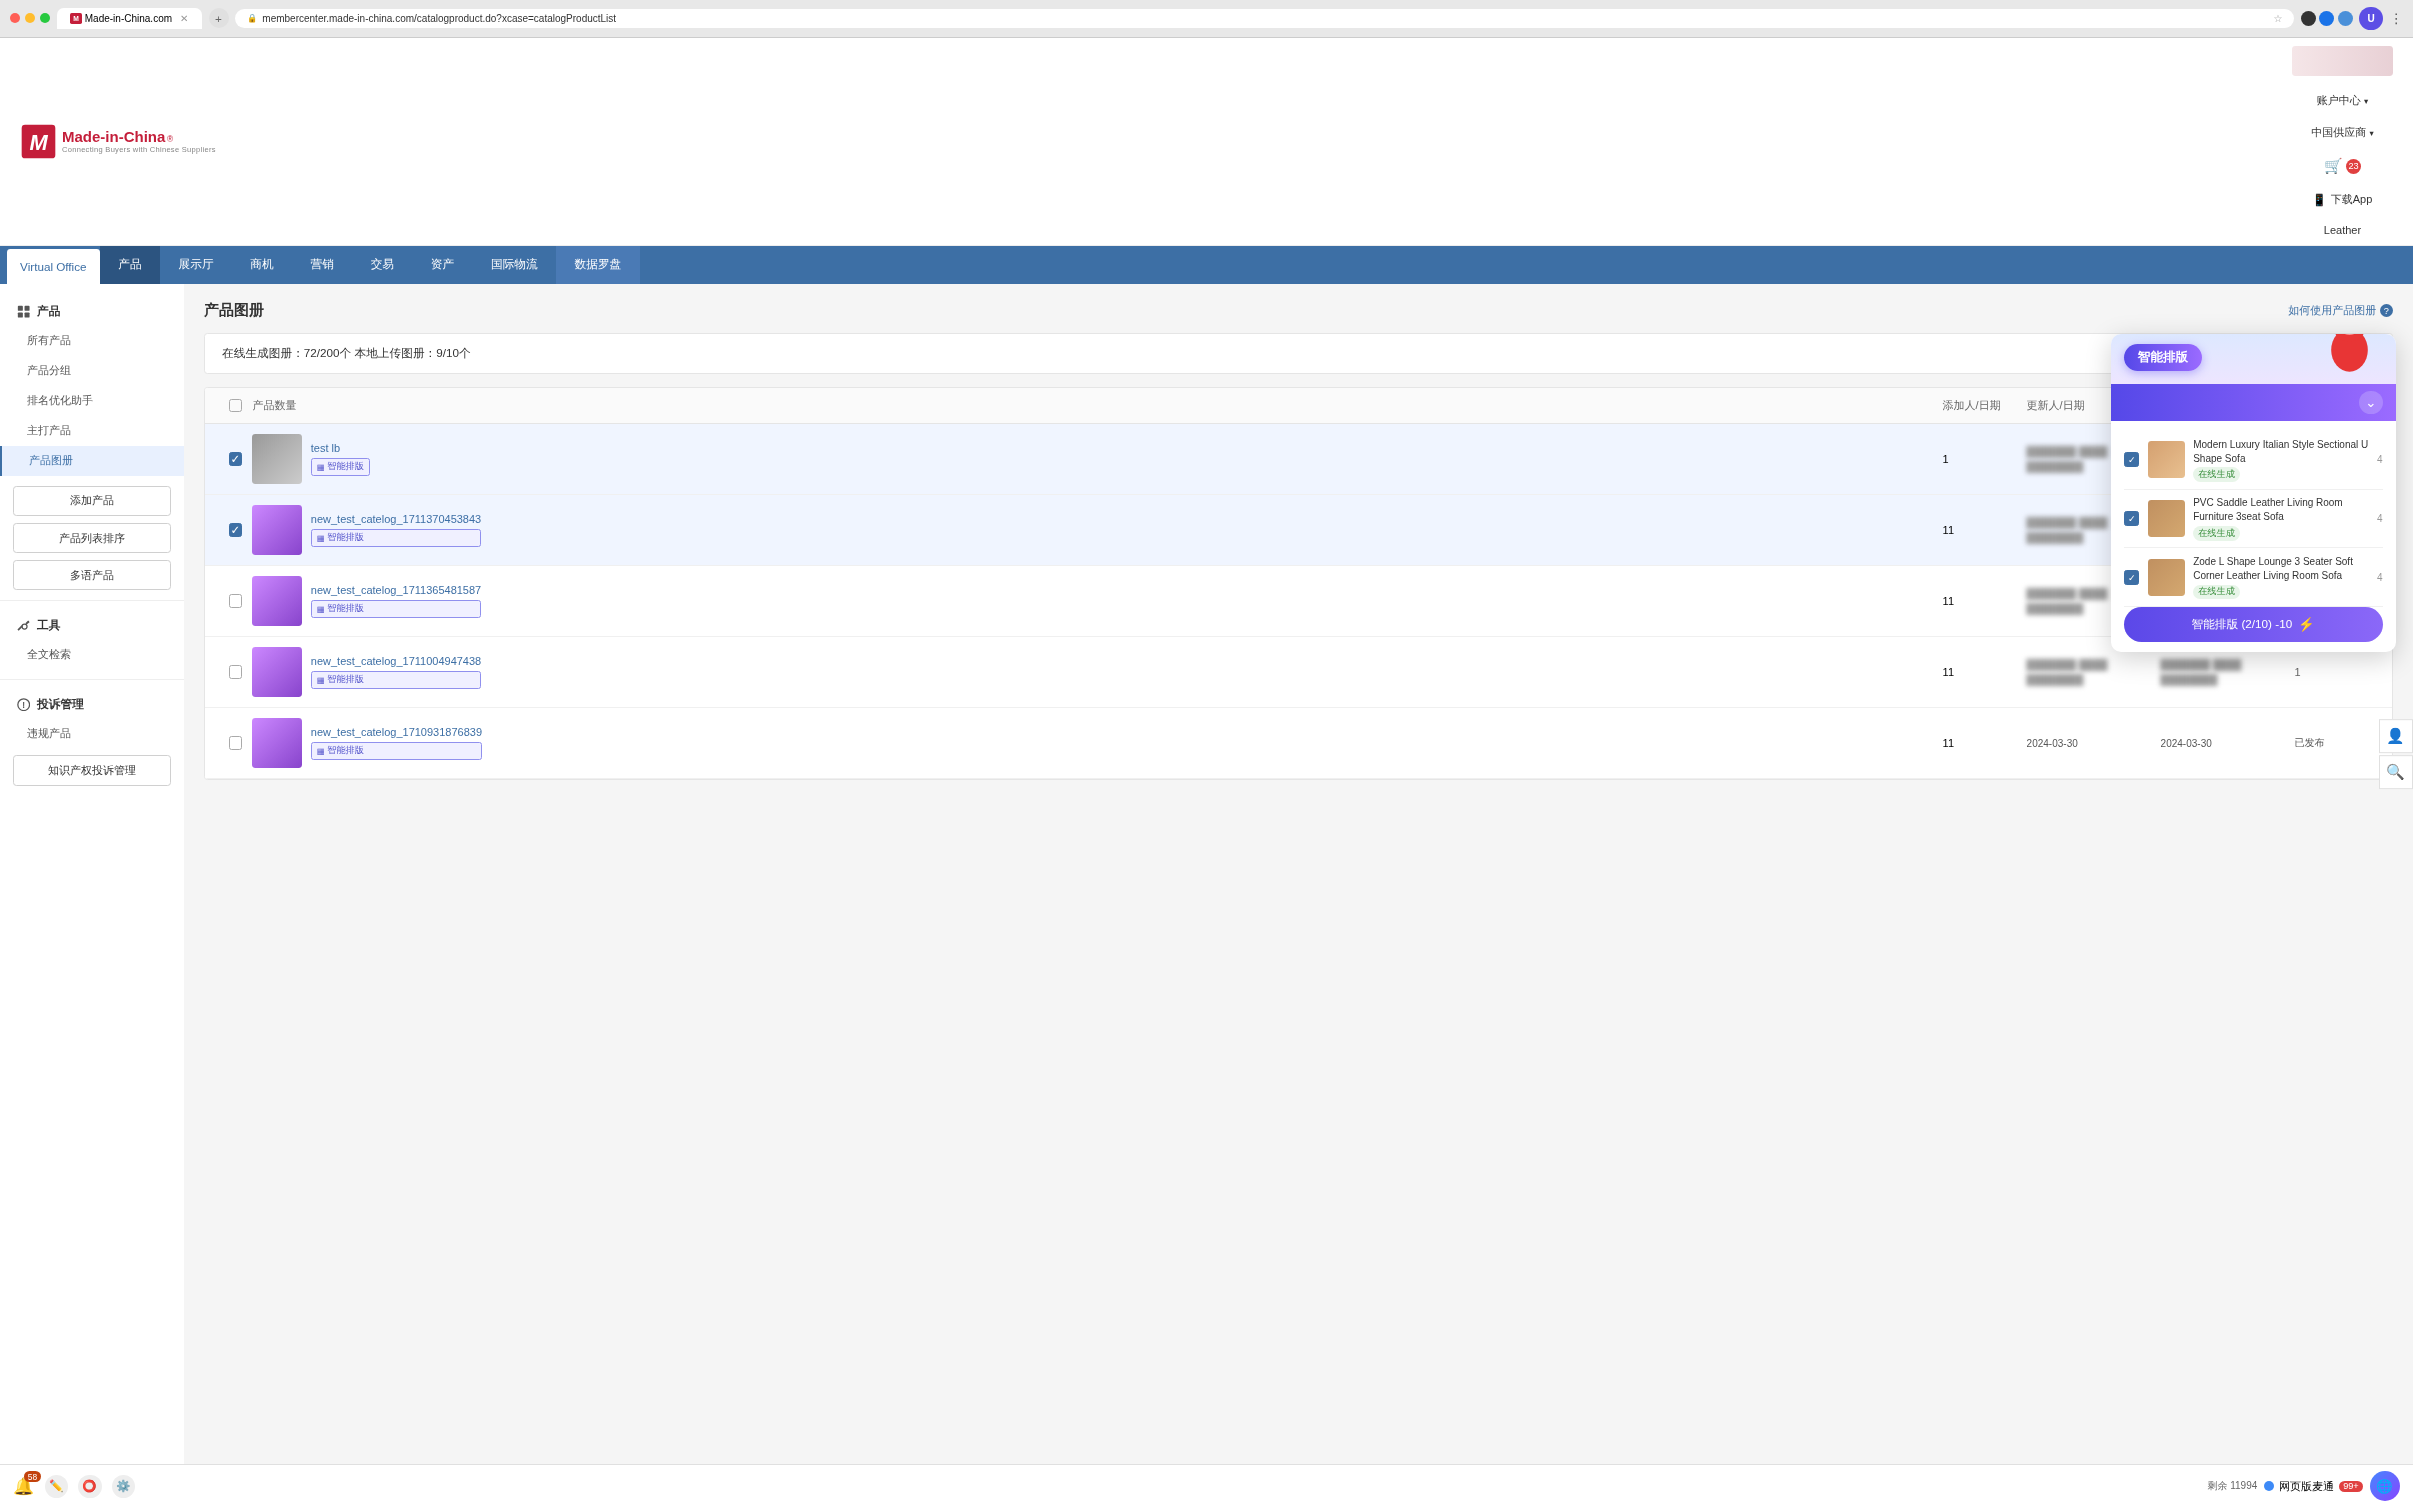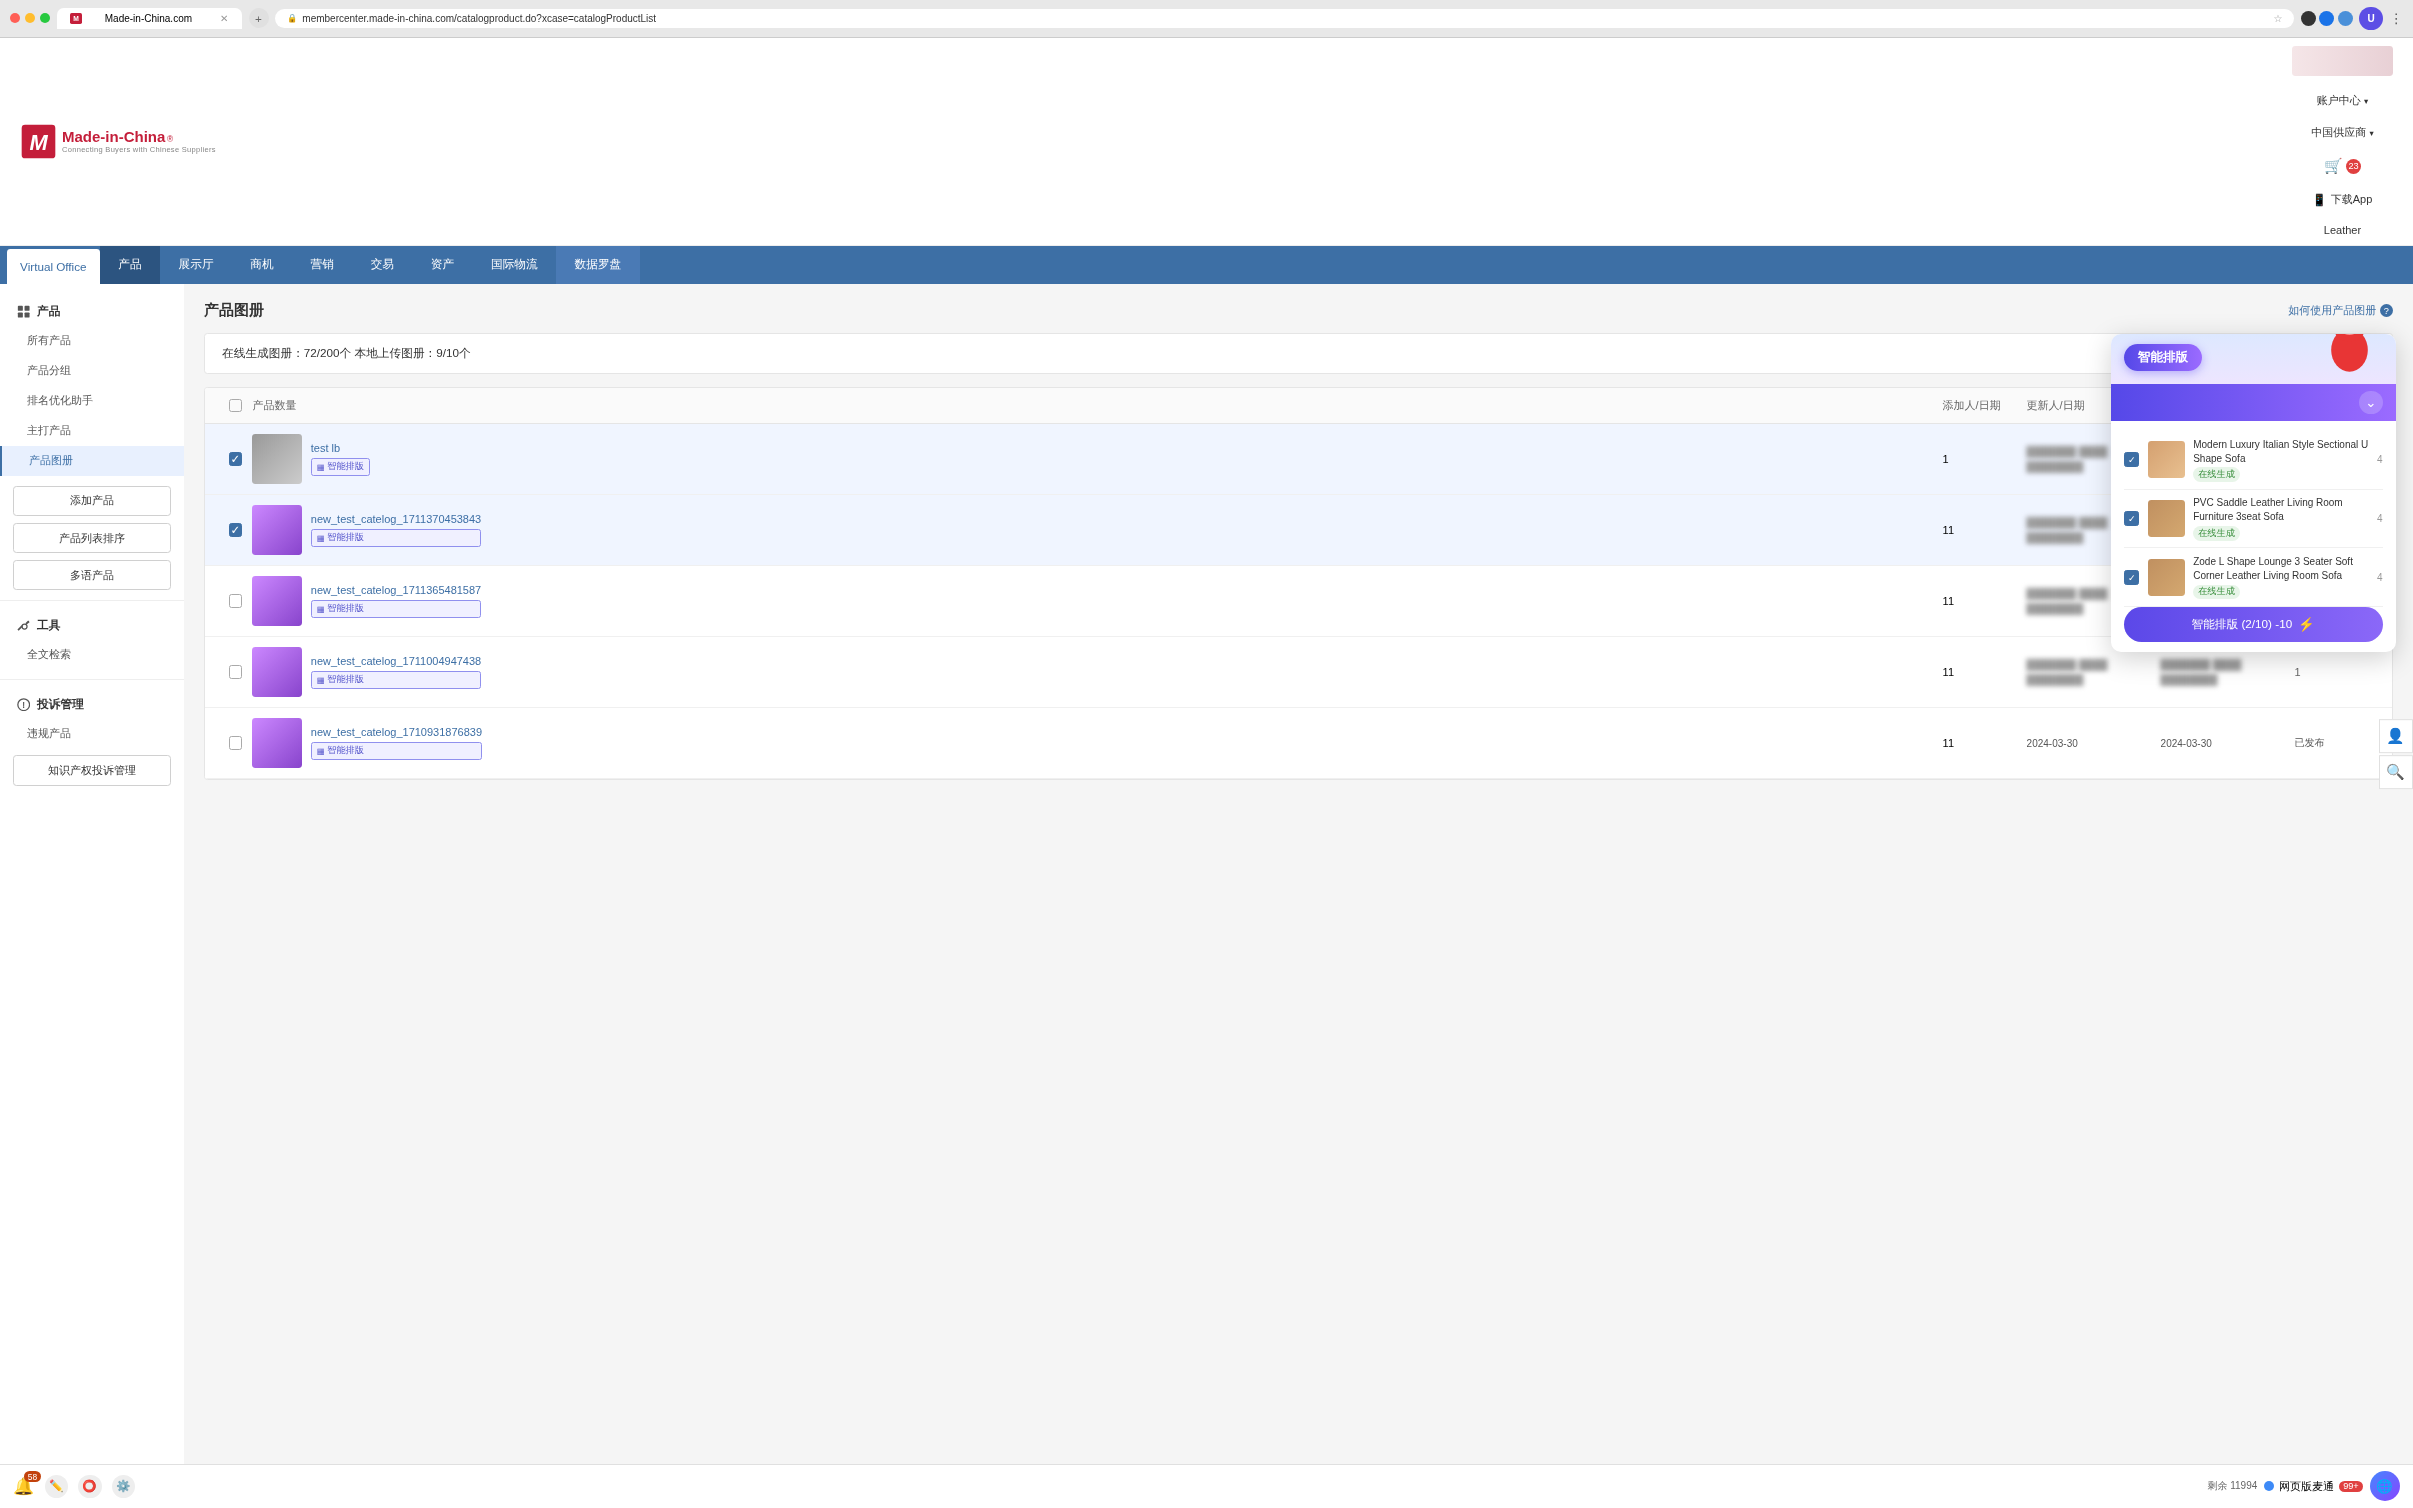--- a/index.html
+++ b/index.html
@@ -5,21 +5,21 @@
     * { box-sizing: border-box; margin: 0; padding: 0; }
     body { font-family: -apple-system, BlinkMacSystemFont, "PingFang SC", "Microsoft YaHei", sans-serif; font-size: 11.7px; background: #f5f5f5; }
 
     
     .browser-chrome { background: #e8e8e8; padding: 6.7px 10px; display: flex; align-items: center; gap: 6.7px; border-bottom: 0.8px solid #ccc; }
     .traffic-lights { display: flex; gap: 5px; }
     .traffic-light { width: 10px; height: 10px; border-radius: 50%; }
     .tl-red { background: #ff5f56; }
     .tl-yellow { background: #ffbd2e; }
     .tl-green { background: #27c93f; }
-    .browser-tab { background: white; border-radius: 6.7px 6.7px 0 0; padding: 5px 13.4px; display: flex; align-items: flex-end; gap: 23px; font-size: 10px; }
+    .browser-tab { background: white; border-radius: 6.7px 6.7px 0 0; padding: 5px 13.4px; display: flex; align-items: flex-end; gap: 3px; font-size: 10px; }
     .tab-favicon { width: 11.7px; height: 11.7px; background: #c41e3a; border-radius: 1.7px; display: flex; align-items: center; justify-content: center; color: white; font-size: 6.7px; font-weight: bold; }
     .address-bar { flex: 1; background: white; border-radius: 17px; padding: 4.2px 11.7px; font-size: 10px; color: #333; display: flex; align-items: center; gap: 5px; }
     .addr-lock { color: #666; font-size: 8.4px; }
 
     
     .site-header { background: white; padding: 8.4px 20px; display: flex; align-items: center; justify-content: space-between; border-bottom: 0.8px solid #eee; }
     .logo-area { display: flex; align-items: center; gap: 0; }
     .header-right { display: flex; align-items: center; gap: 17px; flex-direction: column; }
     .header-nav-item { font-size: 11px; color: #333; cursor: pointer; display: flex; align-items: center; gap: 3.4px; }
     .cart-badge { background: #e04040; color: white; border-radius: 50%; width: 15px; height: 15px; font-size: 9.2px; display: flex; align-items: center; justify-content: center; }

